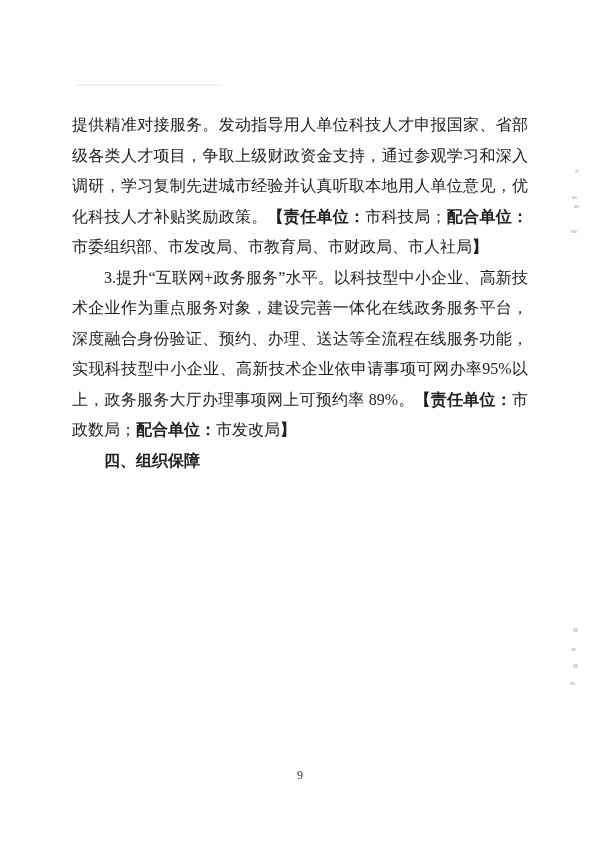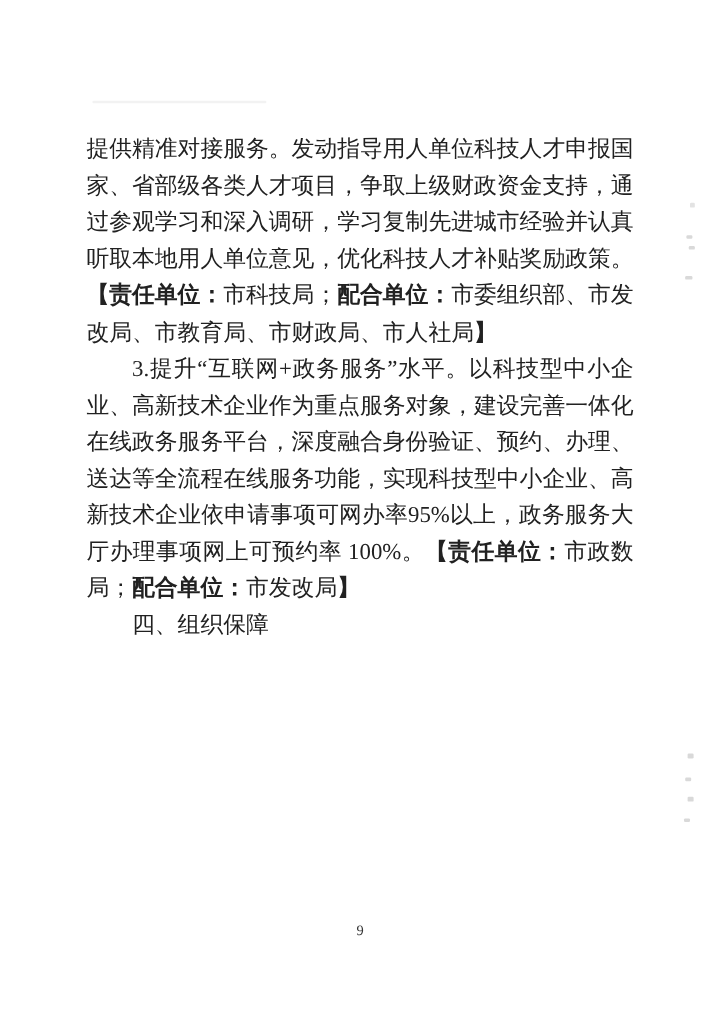--- a/index.html
+++ b/index.html
@@ -17,35 +17,35 @@
   }
   .content {
     position: absolute;
     left: 72px;
     top: 110px;
     width: 456px;
   }
   .para {
     margin: 0;
     padding: 0;
-    font-size: 19px;
+    font-size: 16px;
     line-height: 30.5px;
     color: #212121;
     text-align: justify;
     text-justify: inter-ideograph;
   }
   .para.indent { text-indent: 2em; }
   .seg { font-family: "Liberation Serif", "DejaVu Serif", serif; }
   .seg-bold {
     font-family: "Liberation Sans", "DejaVu Sans", sans-serif;
     font-weight: 700;
   }
   .para.heading .seg {
     font-family: "Liberation Sans", "DejaVu Sans", sans-serif;
-    font-weight: 400;
+    font-weight: 700;
   }
   .page-number {
     position: absolute;
     left: 0;
     right: 0;
     top: 768px;
     text-align: center;
     font-size: 12px;
     color: #333333;
     font-family: "Liberation Serif", "DejaVu Serif", serif;
@@ -55,21 +55,21 @@
     background: #d9d9d9;
     border-radius: 1px;
   }
 </style>
 </head>
 <body>
 
 <div class="page">
   <div class="content">
       <p class="para"><span class="seg">提供精准对接服务。发动指导用人单位科技人才申报国家、省部级各类人才项目，争取上级财政资金支持，通过参观学习和深入调研，学习复制先进城市经验并认真听取本地用人单位意见，优化科技人才补贴奖励政策。</span><span class="seg seg-bold">【责任单位：</span><span class="seg">市科技局；</span><span class="seg seg-bold">配合单位：</span><span class="seg">市委组织部、市发改局、市教育局、市财政局、市人社局</span><span class="seg seg-bold">】</span></p>
-      <p class="para indent"><span class="seg">3.提升“互联网+政务服务”水平。以科技型中小企业、高新技术企业作为重点服务对象，建设完善一体化在线政务服务平台，深度融合身份验证、预约、办理、送达等全流程在线服务功能，实现科技型中小企业、高新技术企业依申请事项可网办率95%以上，政务服务大厅办理事项网上可预约率 100%。</span><span class="seg seg-bold">【责任单位：</span><span class="seg">市政数局；</span><span class="seg seg-bold">配合单位：</span><span class="seg">市发改局</span><span class="seg seg-bold">】</span></p>
+      <p class="para indent"><span class="seg">3.提升“互联网+政务服务”水平。以科技型中小企业、高新技术企业作为重点服务对象，建设完善一体化在线政务服务平台，深度融合身份验证、预约、办理、送达等全流程在线服务功能，实现科技型中小企业、高新技术企业依申请事项可网办率95%以上，政务服务大厅办理事项网上可预约率 89%。</span><span class="seg seg-bold">【责任单位：</span><span class="seg">市政数局；</span><span class="seg seg-bold">配合单位：</span><span class="seg">市发改局</span><span class="seg seg-bold">】</span></p>
       <p class="para indent heading"><span class="seg seg-bold">四、组织保障</span></p>
     </div>
   <div class="page-number">9</div>
 <div class="scan-mark" style="left: 77px; top: 84px; width: 145px; height: 2px; background: rgb(242, 242, 242);"></div>
     <div class="scan-mark" style="left: 575px; top: 169px; width: 4px; height: 4px; background: rgb(227, 227, 227);"></div>
     <div class="scan-mark" style="left: 572px; top: 196px; width: 5px; height: 3px; background: rgb(217, 217, 217);"></div>
     <div class="scan-mark" style="left: 574px; top: 205px; width: 5px; height: 3px; background: rgb(217, 217, 217);"></div>
     <div class="scan-mark" style="left: 571px; top: 230px; width: 6px; height: 3px; background: rgb(217, 217, 217);"></div>
     <div class="scan-mark" style="left: 573px; top: 628px; width: 5px; height: 4px; background: rgb(217, 217, 217);"></div>
     <div class="scan-mark" style="left: 571px; top: 648px; width: 5px; height: 3px; background: rgb(217, 217, 217);"></div>

